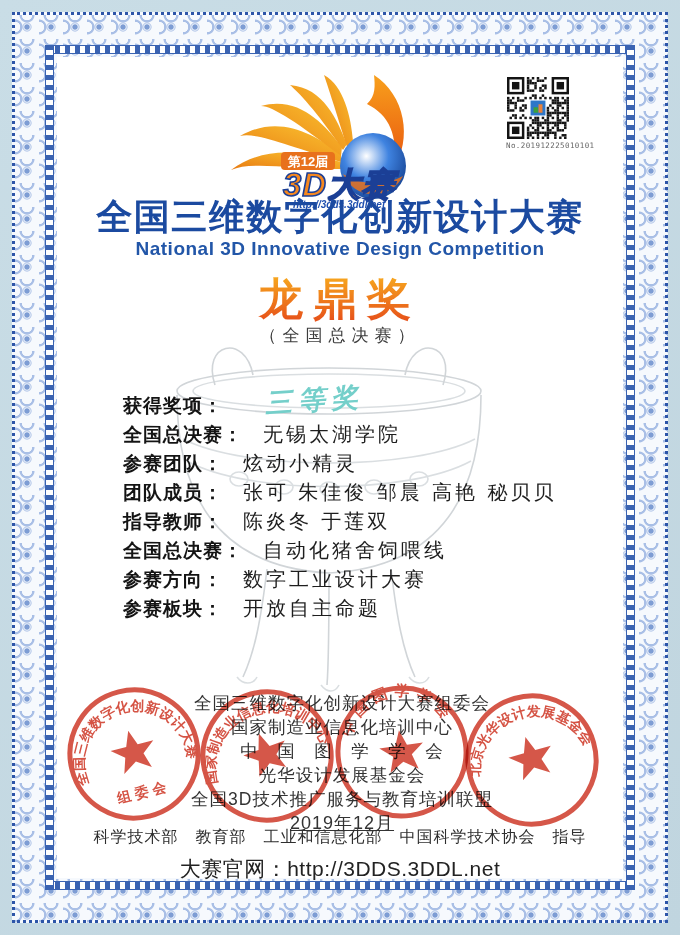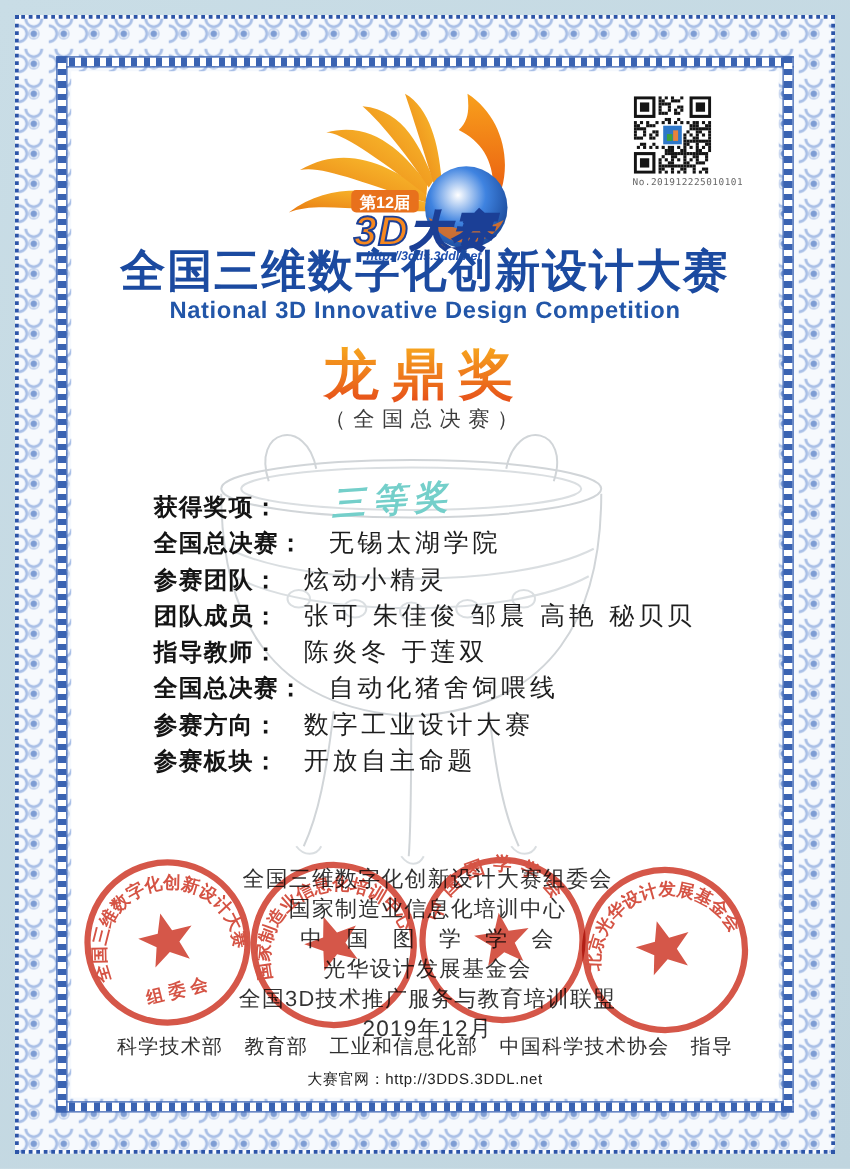--- a/index.html
+++ b/index.html
@@ -40,23 +40,23 @@
   .fields{position:absolute;left:66px;top:328px;width:460px;z-index:2;}
   .frow{display:flex;align-items:baseline;height:29px;}
   .frow.first{margin-bottom:7px;}
   .flabel{font-size:19px;font-weight:bold;color:#141414;letter-spacing:1px;white-space:nowrap;}
   .fvalue{font-size:20px;color:#1e1e1e;margin-left:20px;letter-spacing:3px;font-family:"DejaVu Serif",serif;white-space:nowrap;}
   .fvalue.hl{color:#74cfca;font-size:27px;margin-left:42px;letter-spacing:6px;transform:rotate(-4deg) translateY(-3px);font-style:italic;font-weight:bold;}
 
   
   .orgs{position:absolute;left:4px;right:0;top:634px;text-align:center;z-index:1;}
   .org-line{font-size:17.5px;color:#333;height:24px;line-height:24px;font-weight:500;letter-spacing:1px;}
-  .org-date{font-size:18px;color:#333;height:24px;line-height:24px;letter-spacing:1px;}
+  .org-date{font-size:18px;color:#333;height:24px;line-height:24px;letter-spacing:1px;text-decoration:underline;}
   .ministries{position:absolute;left:0;right:0;top:770px;text-align:center;font-size:16px;color:#2e2e2e;font-weight:500;letter-spacing:1px;z-index:1;}
-  .website{position:absolute;left:0;right:0;top:798px;text-align:center;font-size:12px;color:#222;letter-spacing:.5px;z-index:1;}
+  .website{position:absolute;left:0;right:0;top:798px;text-align:center;font-size:21px;color:#222;letter-spacing:.5px;z-index:1;}
 
   
   .seal{position:absolute;width:138px;height:138px;mix-blend-mode:multiply;opacity:.88;z-index:3;}
   .seal svg{width:100%;height:100%;}
   .s1{left:8px;top:628px;transform:rotate(-14deg);}
   .s2{left:141px;top:630px;transform:rotate(-20deg);}
   .s3{left:276px;top:626px;transform:rotate(-8deg);}
   .s4{left:406px;top:634px;transform:rotate(-16deg);}
 </style>
 </head>

